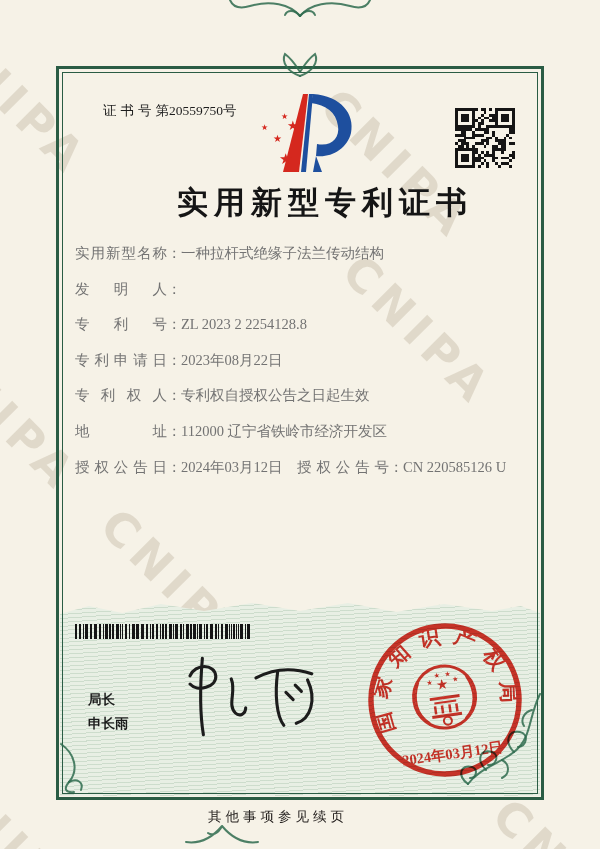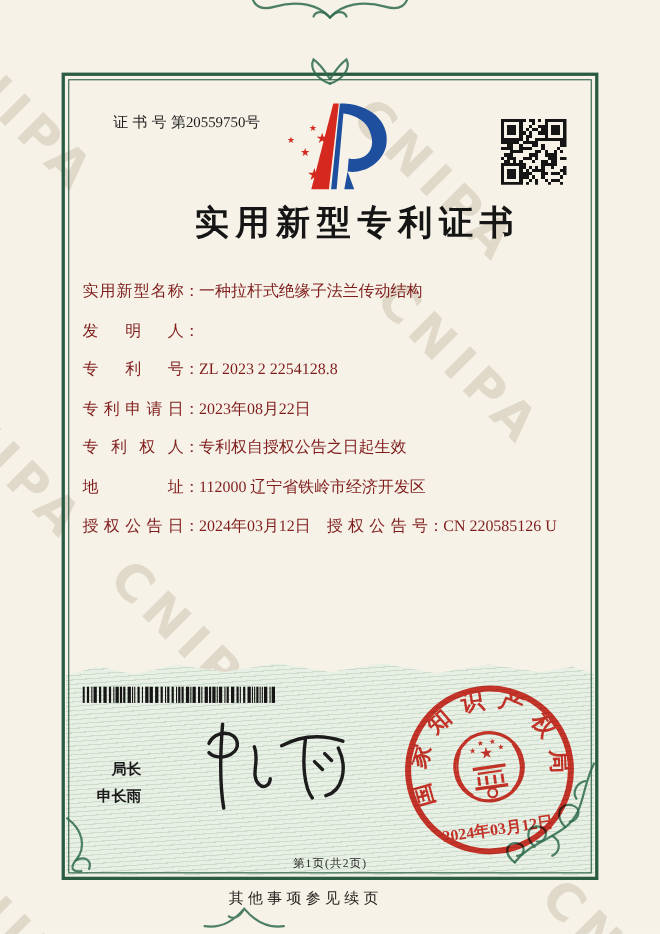--- a/index.html
+++ b/index.html
@@ -24,35 +24,35 @@
 
   .certno{position:absolute;left:75px;top:102px;font-size:13.5px;color:#1e1e1e;margin-left:28px;}
   .certno .lab{letter-spacing:4px;}
 
   .logo{position:absolute;left:243px;top:86px;width:116px;height:92px;}
   .qr{position:absolute;left:455px;top:108px;width:60px;height:60px;}
 
   .title{position:absolute;left:0;top:182px;width:600px;text-align:center;
       font-size:31px;font-weight:bold;letter-spacing:6px;color:#151515;padding-left:25px;}
 
-  .fields{position:absolute;left:75px;top:243px;width:460px;font-size:14.5px;color:#7f1d1d;margin-top:12px;}
+  .fields{position:absolute;left:75px;top:243px;width:460px;font-size:14.5px;color:#737373;}
   .frow{height:35.6px;display:flex;align-items:flex-start;line-height:21px;}
   .lbl{display:inline-block;width:92px;text-align:justify;text-align-last:justify;}
   .colon{display:inline-block;width:14px;}
   .val{white-space:nowrap;}
   .val.w1{display:inline-block;width:114px;}
   .lbl2{display:inline-block;width:92px;text-align:justify;text-align-last:justify;margin-left:2px;}
 
   .paras{position:absolute;left:74px;top:487px;width:452px;font-size:12.8px;line-height:1.68;
       color:#3a3430;text-align:justify;}
   .paras p{margin:0 0 4px 0;text-indent:2em;}
 
   .barcode{position:absolute;left:75px;top:624px;width:178px;height:15px;}
   .signoff{position:absolute;left:88px;top:688px;font-family:"Liberation Sans","DejaVu Sans",sans-serif;
-      font-weight:bold;font-size:13.5px;color:#1b1b1b;line-height:24px;text-align:right;}
+      font-weight:bold;font-size:13.5px;color:#1b1b1b;line-height:24px;}
   .signature{position:absolute;left:172px;top:648px;width:168px;height:98px;}
 
   .seal{position:absolute;left:356px;top:611px;width:178px;height:178px;
       transform:rotate(-8deg);opacity:.93;mix-blend-mode:multiply;}
   .seal text,.seal textPath{fill:#d8261c;font-weight:bold;}
 
   .pageinfo{position:absolute;left:0;top:778px;width:600px;text-align:center;
       font-size:10.5px;letter-spacing:1px;color:#2a2a2a;}
   .contnote{position:absolute;left:0;top:808px;width:556px;text-align:center;
       font-size:13.5px;letter-spacing:4px;color:#262220;}
@@ -404,16 +404,15 @@
       <rect x="-12" y="8" width="2.5" height="8" stroke="none"></rect>
       <rect x="-5" y="8" width="2.5" height="8" stroke="none"></rect>
       <rect x="2.5" y="8" width="2.5" height="8" stroke="none"></rect>
       <rect x="9.5" y="8" width="2.5" height="8" stroke="none"></rect>
       <rect x="-15" y="17" width="30" height="3" stroke="none"></rect>
       <circle cy="24" r="4" fill="none" stroke-width="2"></circle>
     </g>
     <text x="89" y="148" font-size="14.5" text-anchor="middle">2024年03月12日</text>
   </svg>
 
-  <div class="pageinfo">第1页(共2页)</div>
   <div class="contnote">其他事项参见续页</div>
 
 </div>
 
 </body></html>

